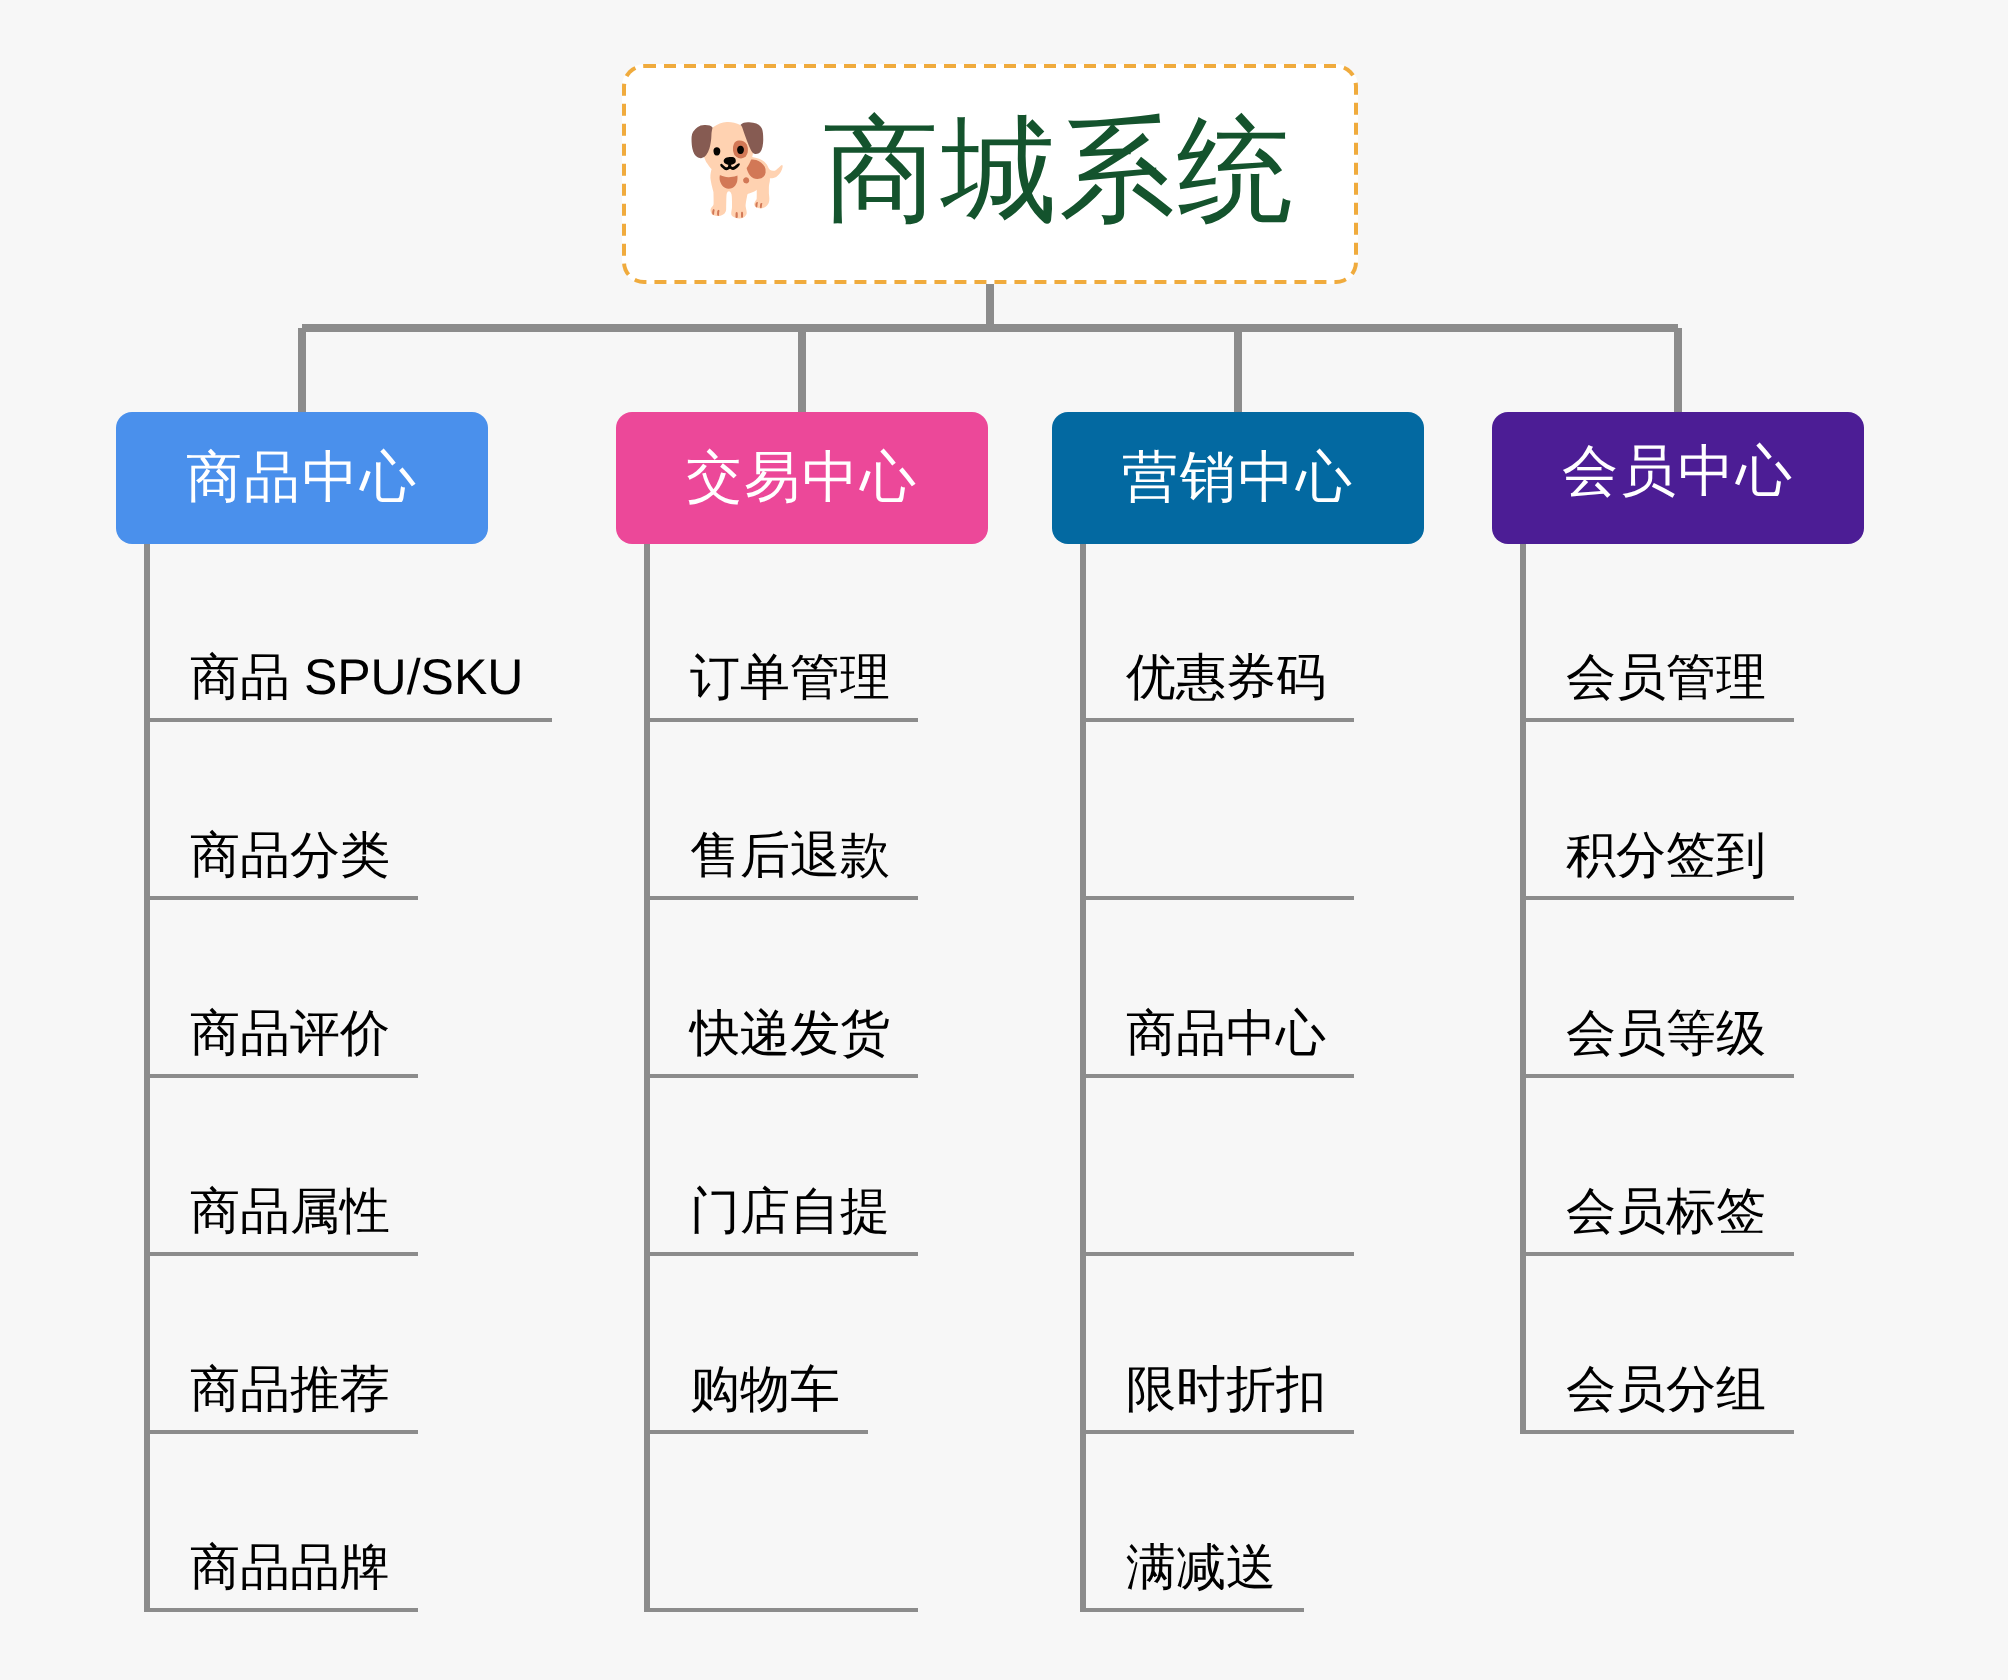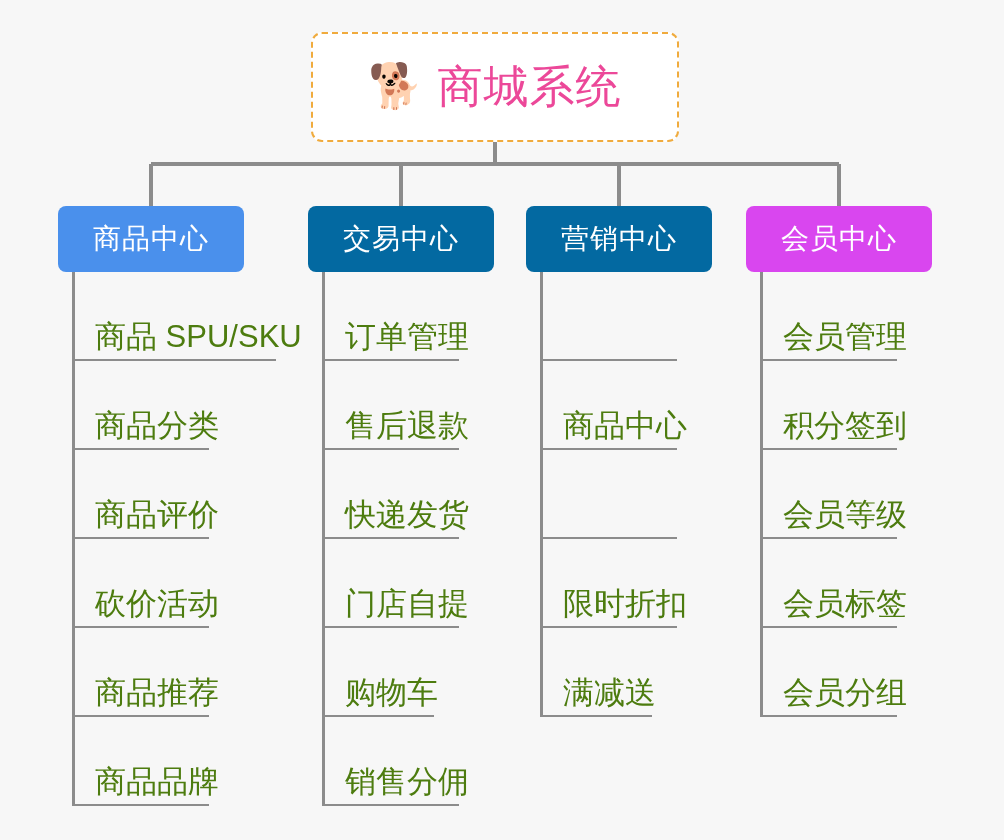--- a/index.html
+++ b/index.html
@@ -54,23 +54,23 @@
     align-items: center;
     gap: 14px;
     transform: translateY(-1px);
   }
   #root-emoji {
     font-size: 44px;
     line-height: 1;
     display: block;
   }
   #root-title {
-    font-size: 45px;
-    line-height: 1;
-    color: #ec4899;
+    font-size: 58px;
+    line-height: 1;
+    color: #14532d;
     letter-spacing: 1px;
     white-space: nowrap;
   }
 
   
   .column {
     position: absolute;
     top: 206px;
     z-index: 2;
   }
@@ -110,23 +110,23 @@
     position: relative;
     height: 89px;
     box-sizing: border-box;
     display: flex;
     align-items: flex-end;
     padding-left: 30px;
   }
   .leaf-label {
     position: relative;
     display: inline-block;
-    font-size: 31px;
-    line-height: 1;
-    color: #4d7c0f;
+    font-size: 25px;
+    line-height: 1;
+    color: #000000;
     white-space: nowrap;
     padding: 0 14px 9px 4px;
     transform: translateX(-14px);
   }
   
   .leaf-underline {
     position: absolute;
     left: -3px;
     bottom: 0;
     height: 2px;
@@ -170,36 +170,36 @@
       </div>
       <div class="leaf">
         <span class="leaf-label">商品分类</span>
         <span class="leaf-underline" style="width: 137px;"></span>
       </div>
       <div class="leaf">
         <span class="leaf-label">商品评价</span>
         <span class="leaf-underline" style="width: 137px;"></span>
       </div>
       <div class="leaf">
-        <span class="leaf-label">砍价活动</span>
+        <span class="leaf-label">商品属性</span>
         <span class="leaf-underline" style="width: 137px;"></span>
       </div>
       <div class="leaf">
         <span class="leaf-label">商品推荐</span>
         <span class="leaf-underline" style="width: 137px;"></span>
       </div>
       <div class="leaf">
         <span class="leaf-label">商品品牌</span>
         <span class="leaf-underline" style="width: 137px;"></span>
       </div>
     </div>
   </div>
 
   <div class="column col-2">
-    <div class="cat-header" style="background: #0369a1;">
+    <div class="cat-header" style="background: #ec4899;">
       <span>交易中心</span>
     </div>
     <div class="leaf-wrap">
       <div class="leaf">
         <span class="leaf-label">订单管理</span>
         <span class="leaf-underline" style="width: 137px;"></span>
       </div>
       <div class="leaf">
         <span class="leaf-label">售后退款</span>
         <span class="leaf-underline" style="width: 137px;"></span>
@@ -210,32 +210,35 @@
       </div>
       <div class="leaf">
         <span class="leaf-label">门店自提</span>
         <span class="leaf-underline" style="width: 137px;"></span>
       </div>
       <div class="leaf">
         <span class="leaf-label">购物车</span>
         <span class="leaf-underline" style="width: 112px;"></span>
       </div>
       <div class="leaf">
-        <span class="leaf-label">销售分佣</span>
         <span class="leaf-underline" style="width: 137px;"></span>
       </div>
     </div>
   </div>
 
   <div class="column col-3">
     <div class="cat-header" style="background: #0369a1;">
       <span>营销中心</span>
     </div>
     <div class="leaf-wrap">
       <div class="leaf">
+        <span class="leaf-label">优惠券码</span>
+        <span class="leaf-underline" style="width: 137px;"></span>
+      </div>
+      <div class="leaf">
         <span class="leaf-underline" style="width: 137px;"></span>
       </div>
       <div class="leaf">
         <span class="leaf-label">商品中心</span>
         <span class="leaf-underline" style="width: 137px;"></span>
       </div>
       <div class="leaf">
         <span class="leaf-underline" style="width: 137px;"></span>
       </div>
       <div class="leaf">
@@ -243,21 +246,21 @@
         <span class="leaf-underline" style="width: 137px;"></span>
       </div>
       <div class="leaf">
         <span class="leaf-label">满减送</span>
         <span class="leaf-underline" style="width: 112px;"></span>
       </div>
     </div>
   </div>
 
   <div class="column col-4">
-    <div class="cat-header" style="background: #d946ef;">
+    <div class="cat-header" style="background: #4c1d95; font-family: Liberation Mono, monospace;">
       <span>会员中心</span>
     </div>
     <div class="leaf-wrap">
       <div class="leaf">
         <span class="leaf-label">会员管理</span>
         <span class="leaf-underline" style="width: 137px;"></span>
       </div>
       <div class="leaf">
         <span class="leaf-label">积分签到</span>
         <span class="leaf-underline" style="width: 137px;"></span>

